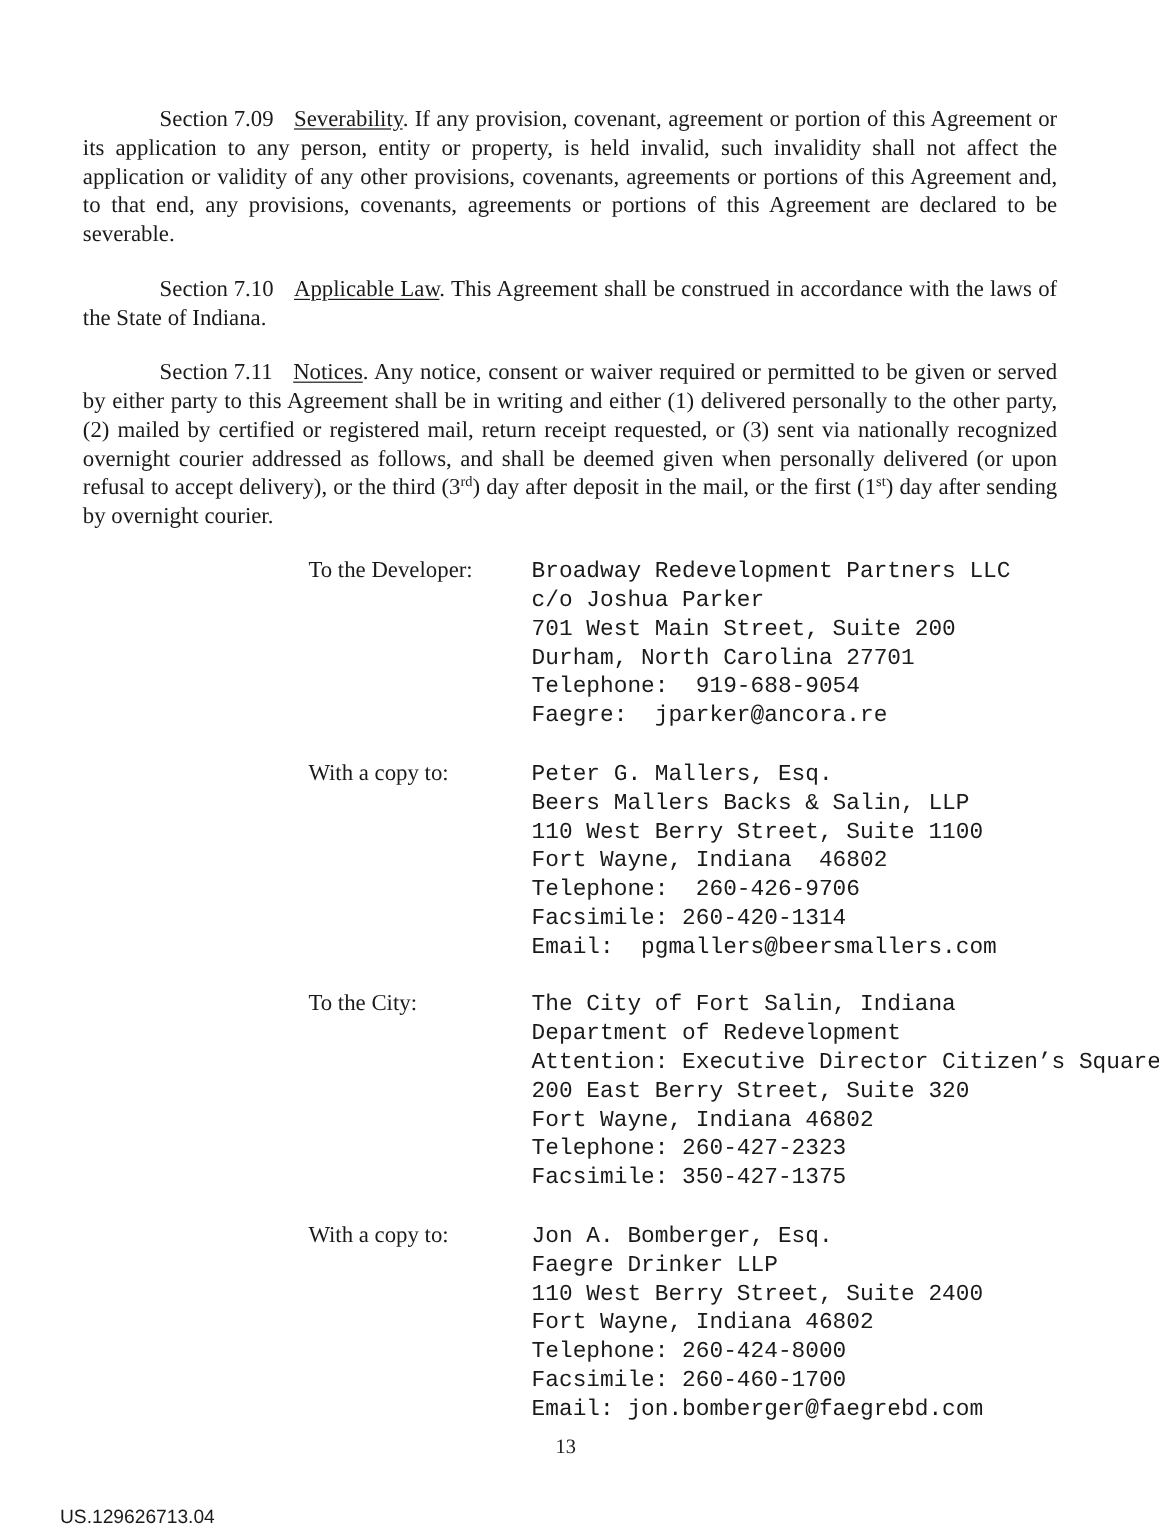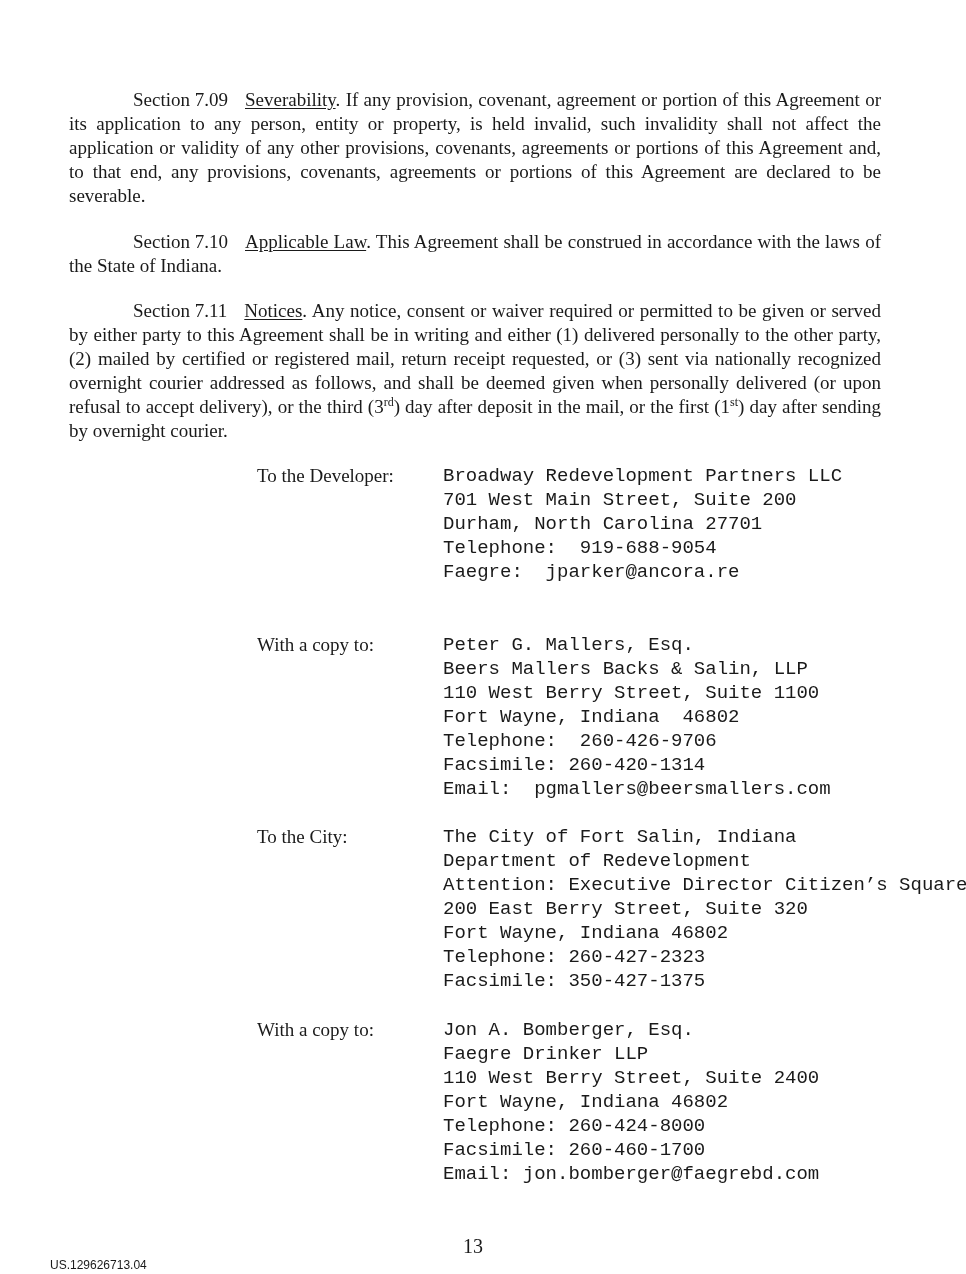--- a/index.html
+++ b/index.html
@@ -7,38 +7,39 @@
   .page { position: absolute; left: 0; top: 0; width: 966px; height: 1077px; font-family: "Liberation Serif", serif; font-size: 19px; line-height: 24px; margin-top: 34px; }
   .para { position: absolute; left: 69px; width: 812px; text-align: justify; margin: 0; }
   .para .sec { display: inline-block; padding-left: 64px; }
   .para .num { display: inline-block; margin-right: 17px; }
   .para .title { text-decoration: underline; text-underline-offset: 2px; }
   sup { font-size: 12px; line-height: 0; vertical-align: super; }
   .notice { position: absolute; left: 257px; width: 640px; }
   .notice .label { position: absolute; left: 0; top: 0; white-space: nowrap; }
   .notice .lines { position: absolute; left: 186px; top: 0; font-family: Liberation Mono, monospace; }
   .notice .line { white-space: pre; }
-  .pagenum { position: absolute; left: 463px; top: 1200px; font-size: 20px; }
-  .footer-id { position: absolute; left: 50px; top: 1224px; font-family: "Liberation Sans", sans-serif; font-size: 12px; line-height: 14px; }
+  .pagenum { position: absolute; left: 463px; top: 1160px; font-size: 17px; }
+  .footer-id { position: absolute; left: 50px; top: 1224px; font-family: "Liberation Sans", sans-serif; font-size: 16px; line-height: 14px; }
 </style>
 </head>
 <body>
 
 <div class="page">
 
   <p class="para" style="top:54px;"><span class="sec"><span class="num">Section 7.09</span></span><span class="title">Severability</span><span>.</span><span>  If any provision, covenant, agreement or portion of this Agreement or its application to any person, entity or property, is held invalid, such invalidity shall not affect the application or validity of any other provisions, covenants, agreements or portions of this Agreement and, to that end, any provisions, covenants, agreements or portions of this Agreement are declared to be severable.</span></p>
 
   <p class="para" style="top:196px;"><span class="sec"><span class="num">Section 7.10</span></span><span class="title">Applicable Law</span><span>.</span><span>  This Agreement shall be construed in accordance with the laws of the State of Indiana.</span></p>
 
   <p class="para" style="top:265px;"><span class="sec"><span class="num">Section 7.11</span></span><span class="title">Notices</span><span>.</span><span>  Any notice, consent or waiver required or permitted to be given or served by either party to this Agreement shall be in writing and either (1) delivered personally to the other party, (2) mailed by certified or registered mail, return receipt requested, or (3) sent via nationally recognized overnight courier addressed as follows, and shall be deemed given when personally delivered (or upon refusal to accept delivery), or the third (3</span><sup>rd</sup><span>) day after deposit in the mail, or the first (1</span><sup>st</sup><span>) day after sending by overnight courier.</span></p>
 
   <div class="notice" style="top:430px;">
     <div class="label">To the Developer:</div>
     <div class="lines">
       <div class="line">Broadway Redevelopment Partners LLC</div>
+      <div class="line">c/o Joshua Parker</div>
       <div class="line">701 West Main Street, Suite 200</div>
       <div class="line">Durham, North Carolina 27701</div>
       <div class="line">Telephone:  919-688-9054</div>
       <div class="line">Faegre:  jparker@ancora.re</div>
     </div>
   </div>
 
   <div class="notice" style="top:599px;">
     <div class="label">With a copy to:</div>
     <div class="lines">

